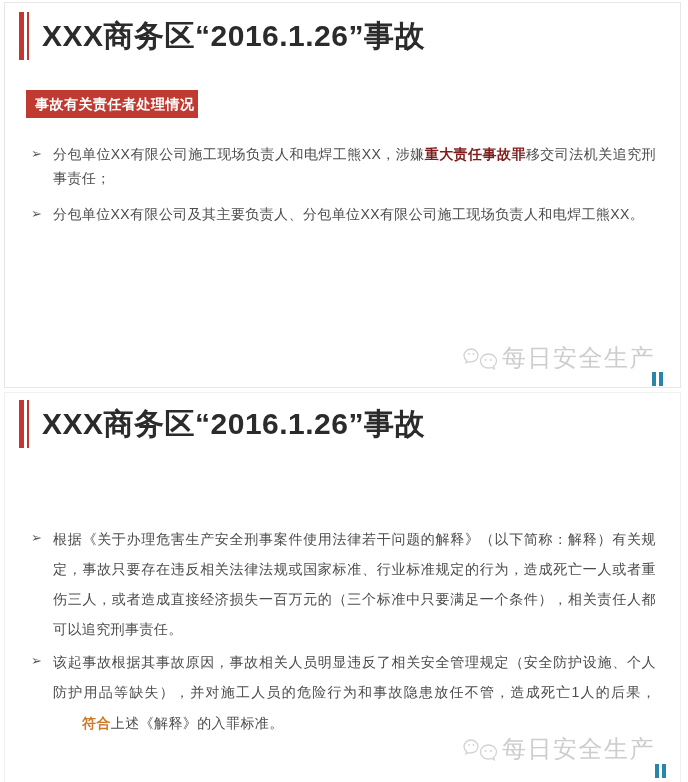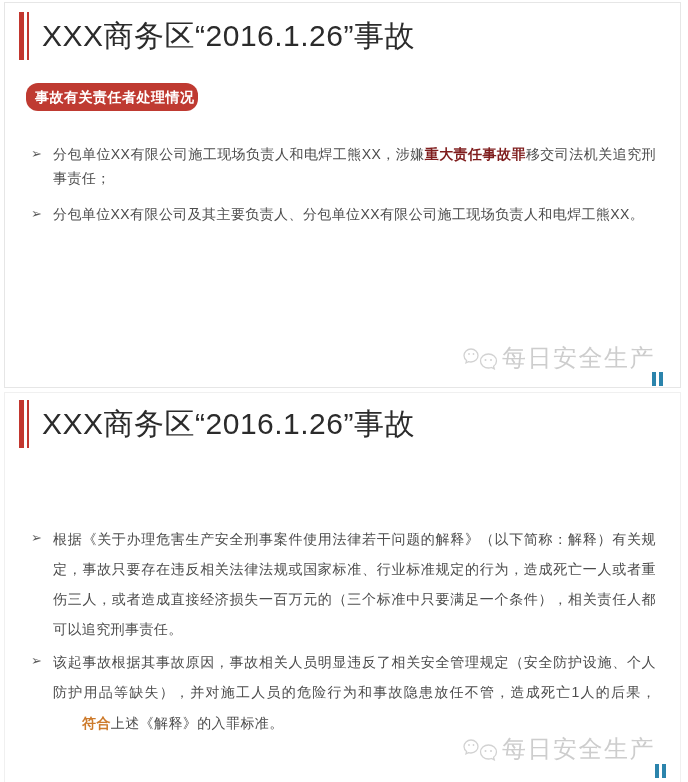--- a/index.html
+++ b/index.html
@@ -13,30 +13,30 @@
   }
   .slide1 { top:2px; height:386px; border:1px solid #e6e6e6; }
   .slide2 { top:392px; height:390px; border:1px solid #f0f0f0; border-bottom:none; }
 
   .title-block { position:absolute; display:flex; align-items:center; left:14px; }
   .slide1 .title-block { top:9px; }
   .slide2 .title-block { top:7px; }
   .bar-thick { width:5px; height:48px; background:#c2372f; }
   .bar-thin  { width:2px; height:48px; background:#c2372f; margin-left:3px; }
   .slide-title {
-    margin-left:13px; font-size:30px; font-weight:normal; color:#2b2b2b;
+    margin-left:13px; font-size:30px; font-weight:bold; color:#2b2b2b;
     letter-spacing:0.5px; line-height:48px; white-space:nowrap;
   }
 
   .banner {
     position:absolute; left:21px; width:172px; height:28px;
     background:#bf3a31; color:#ffffff; font-size:14px; font-weight:bold;
     line-height:28px; padding-left:9px; letter-spacing:0.5px;
   }
-  .slide1 .banner { top:80px;border-radius:12px; }
+  .slide1 .banner { top:87px; }
   .slide2 .banner { top:72px; }
 
   .content { position:absolute; left:26px; right:24px; list-style:none; }
   .slide1 .content { top:140px; }
   .slide2 .content { top:131px; }
   .content li {
     position:relative; padding-left:22px; font-size:14px; color:#4c4c4c;
     text-align:justify; letter-spacing:0.4px;
   }
   .slide1 .content li { line-height:1.7; margin-bottom:12px; }

